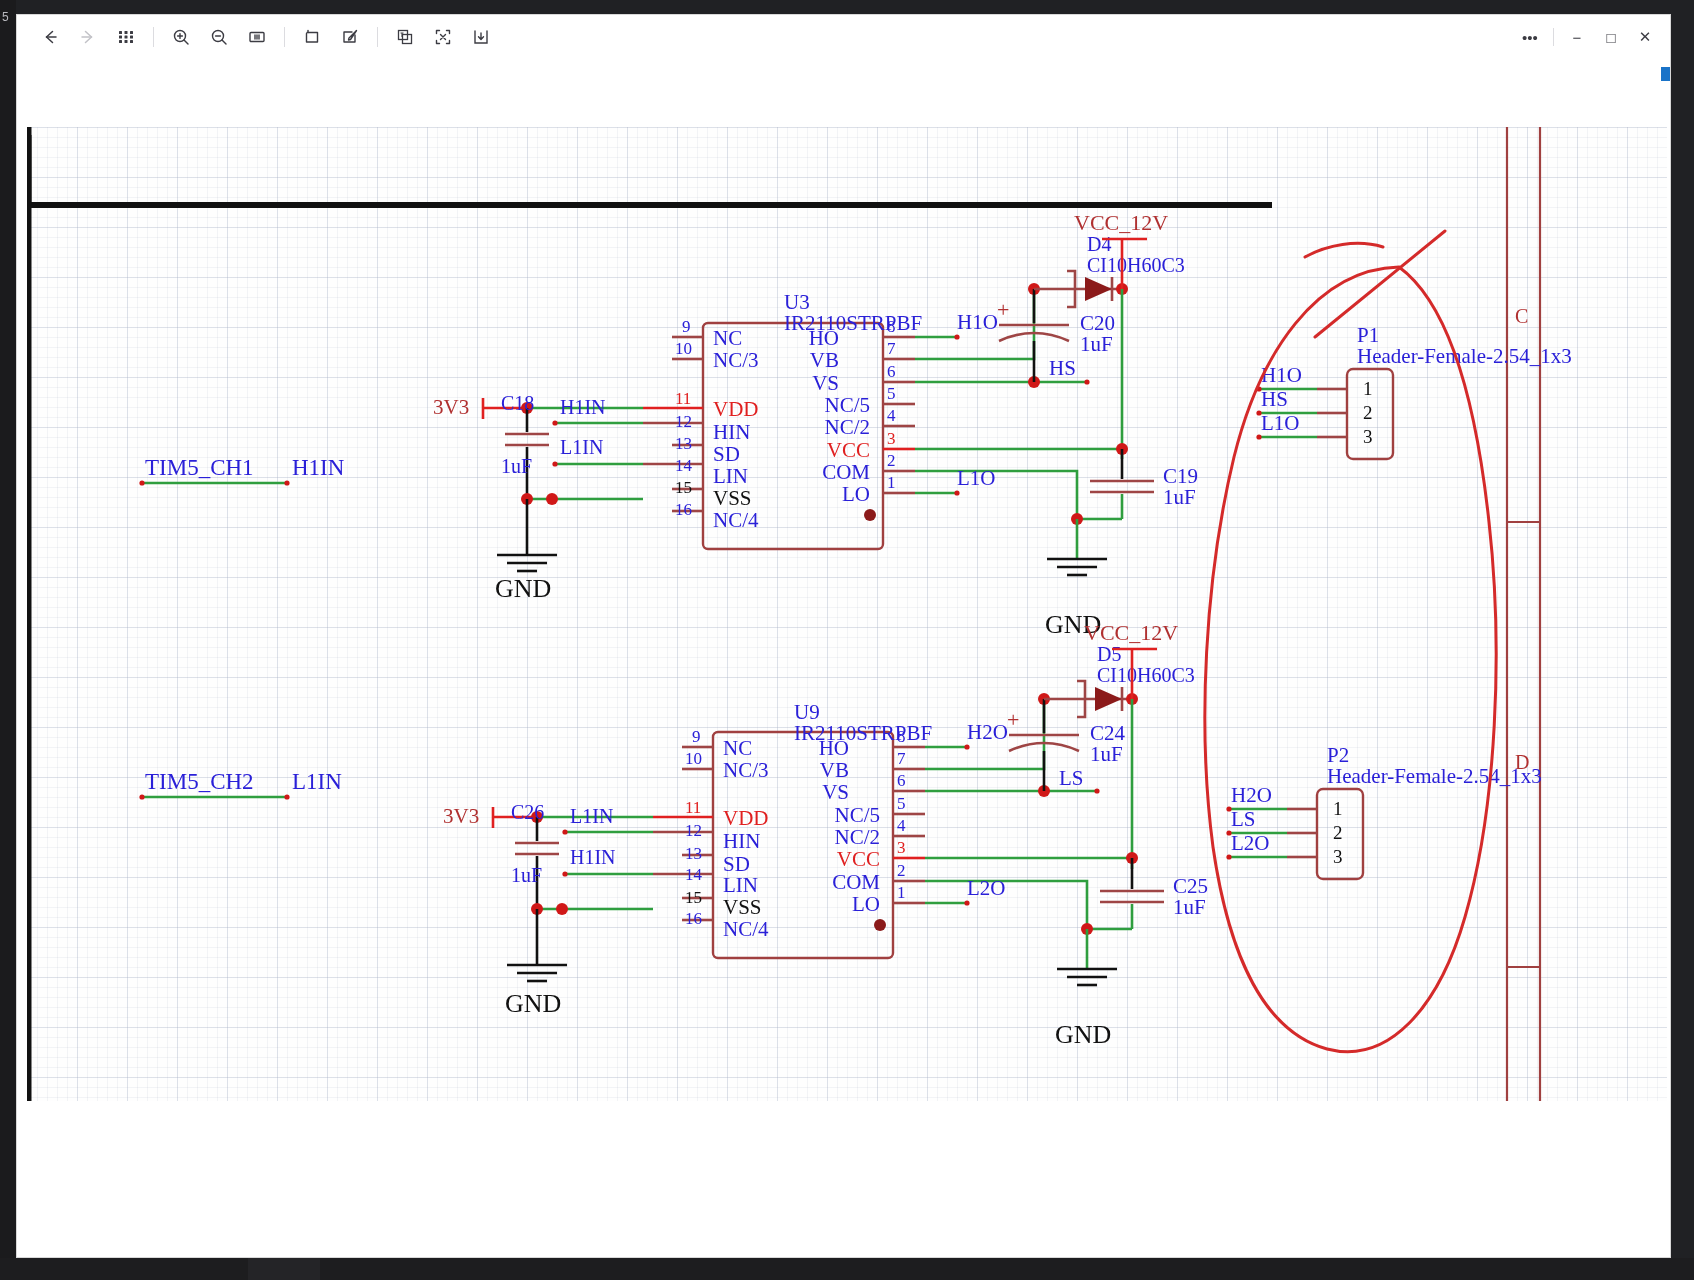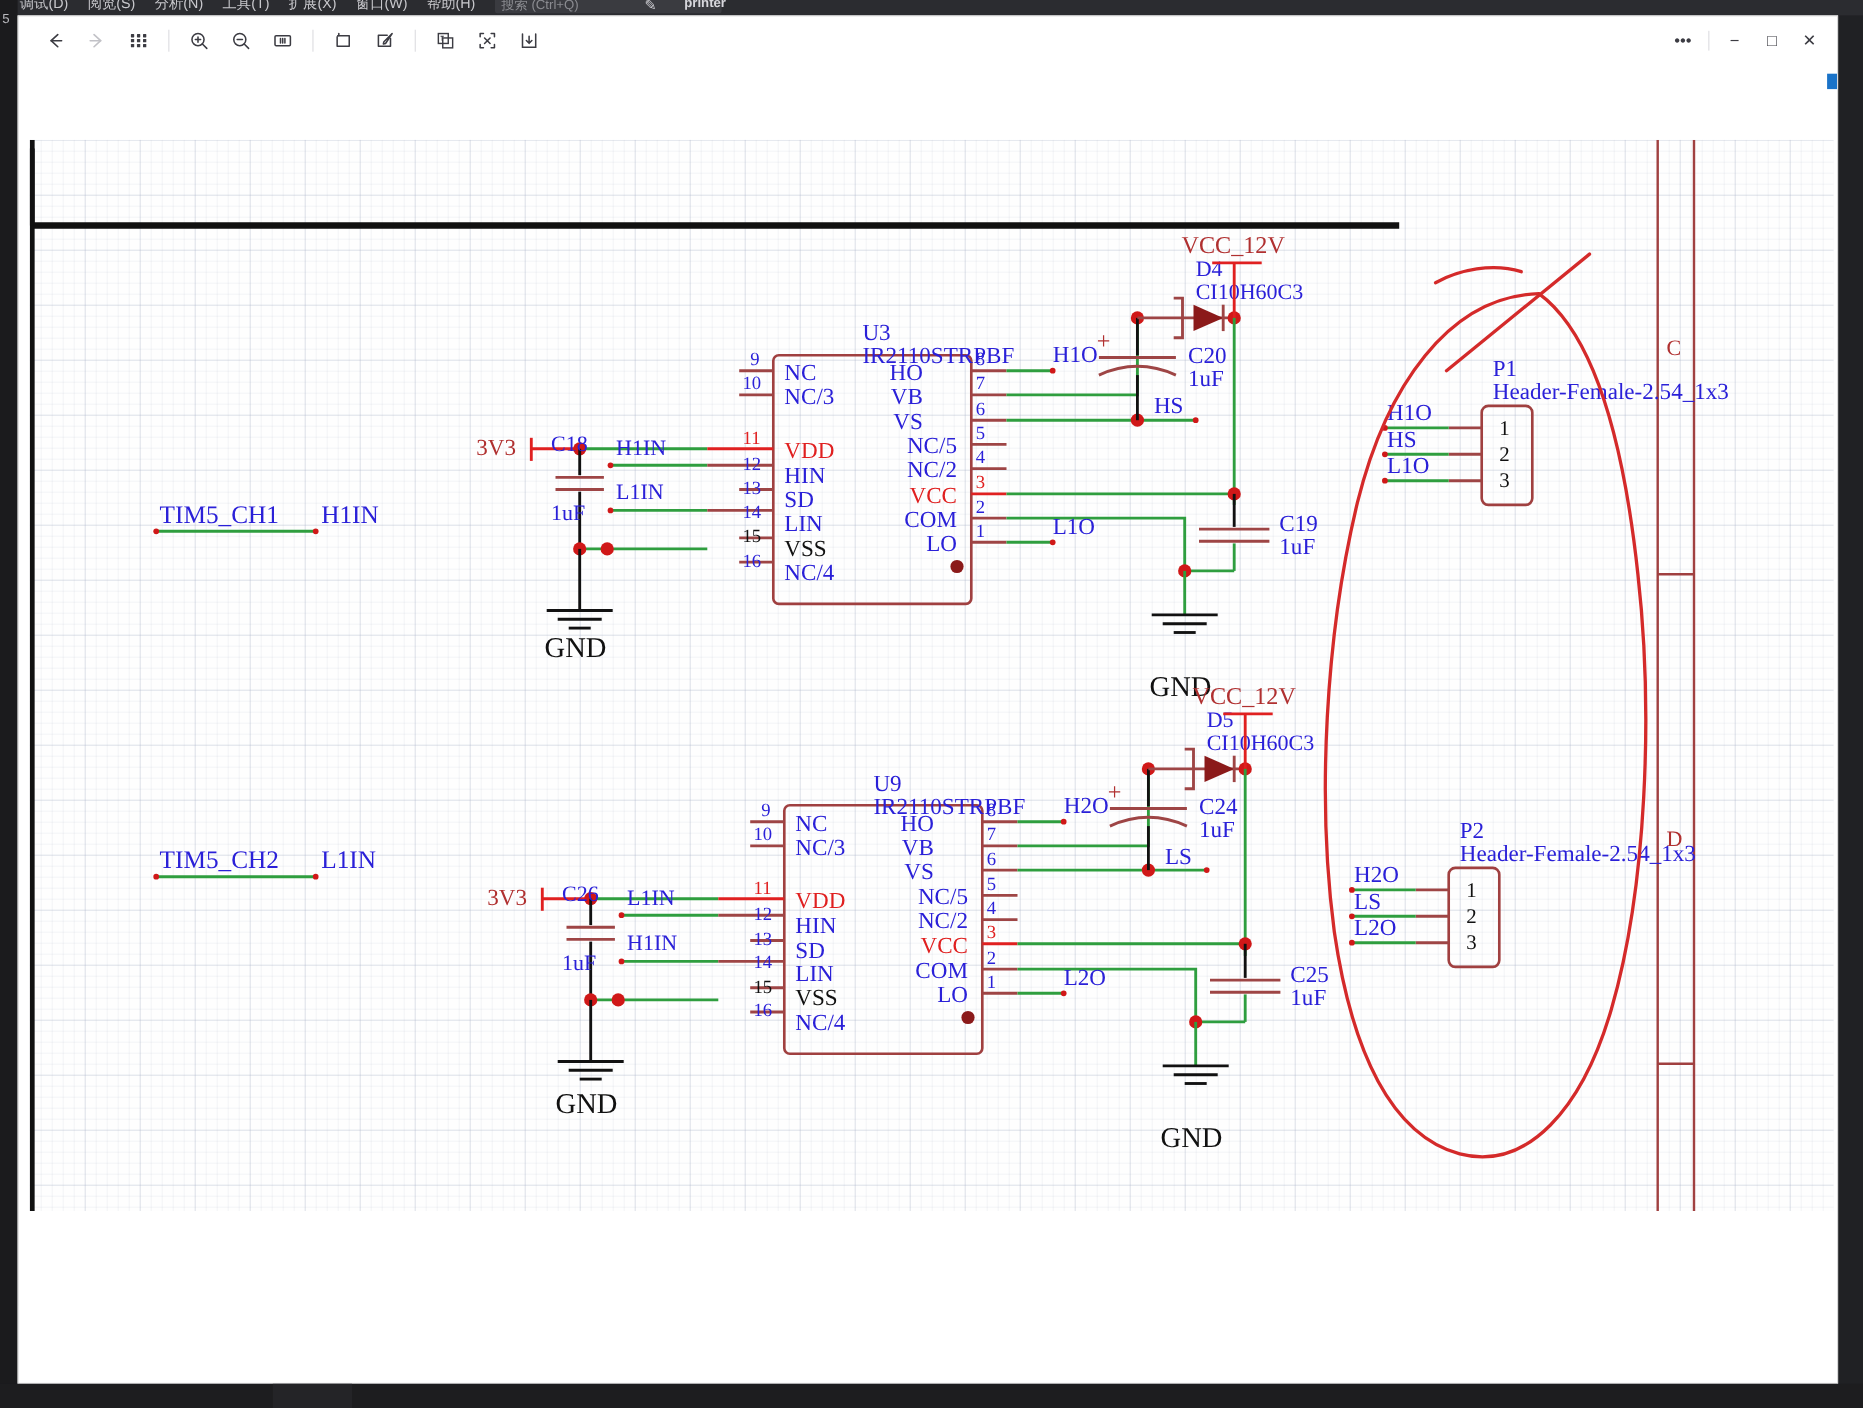--- a/index.html
+++ b/index.html
@@ -78,32 +78,20 @@
   #taskbar{position:absolute;left:0;bottom:0;width:1694px;height:22px;background:#1d1d1f;}
   #taskbar .tb-item{position:absolute;top:0;width:72px;height:22px;background:#242427;}
 
   text{font-family:"Liberation Serif", serif;}
 </style>
 </head>
 <body>
 
 <div id="desktop">
 
-  <div id="host-menubar">
-    <span class="mi" style="margin-left:18px">调试(D)</span>
-    <span class="mi">阅览(S)</span>
-    <span class="mi">分析(N)</span>
-    <span class="mi">工具(T)</span>
-    <span class="mi">扩展(X)</span>
-    <span class="mi">窗口(W)</span>
-    <span class="mi">帮助(H)</span>
-    <span class="searchbox">搜索 (Ctrl+Q)</span>
-    <span class="pen">✎</span>
-    <span class="printer">printer</span>
-  </div>
 
   <div id="left-gutter">
     <span class="num">5</span>
   </div>
 
   <div id="appwin">
 
     <div id="toolbar">
       <div class="tb-group" style="left:14px">
         <div class="tb-btn">

